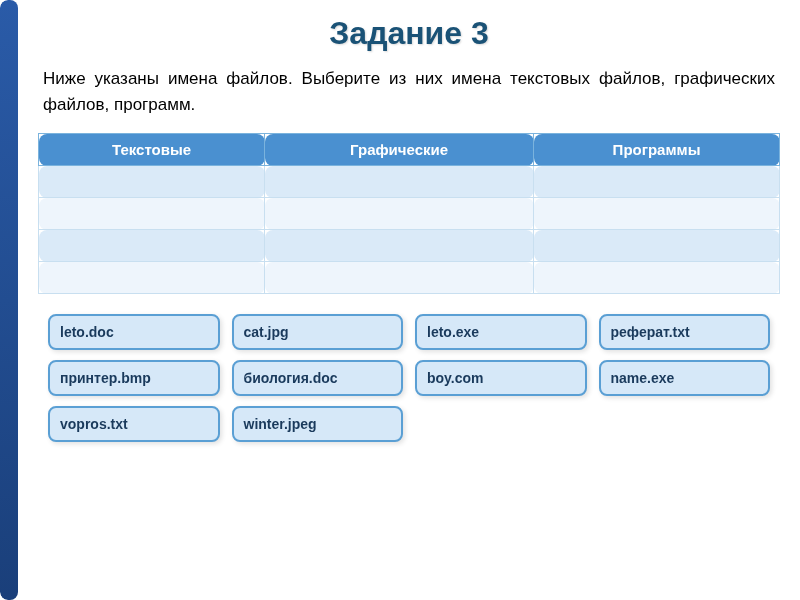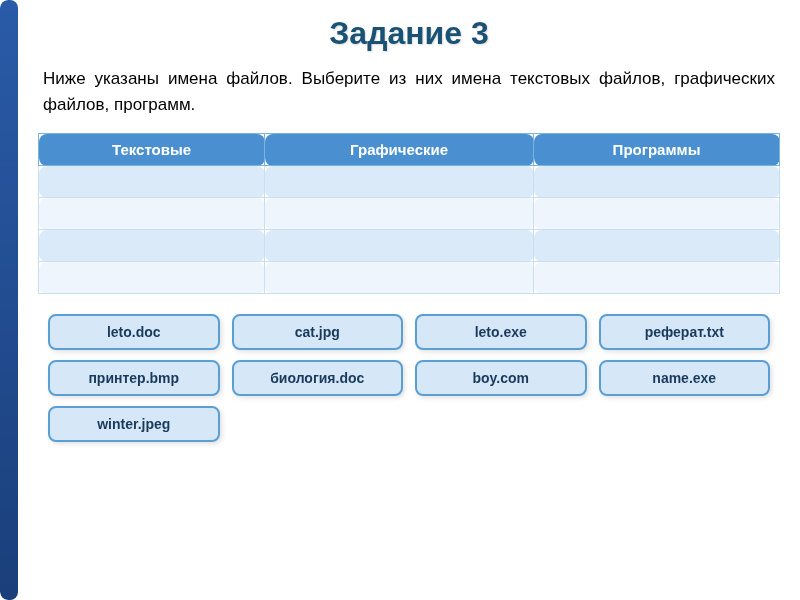--- a/index.html
+++ b/index.html
@@ -90,21 +90,20 @@
     }
 
     .file-btn {
       background: #d6e8f8;
       border: 2px solid #5a9fd4;
       border-radius: 8px;
       padding: 8px 10px;
       font-size: 14px;
       font-weight: bold;
       color: #1a3a5c;
-      text-align: center;
       cursor: pointer;
       box-shadow: 2px 2px 5px rgba(0,0,0,0.12);
     }
   </style>
 </head>
 <body>
 
 <div class="left-bar"></div>
 
 <div class="main-content">
@@ -147,16 +146,17 @@
 
   <div class="buttons-area" id="buttons-container">
   <div class="file-btn">leto.doc</div>
       <div class="file-btn">cat.jpg</div>
       <div class="file-btn">leto.exe</div>
       <div class="file-btn">реферат.txt</div>
       <div class="file-btn">принтер.bmp</div>
       <div class="file-btn">биология.doc</div>
       <div class="file-btn">boy.com</div>
       <div class="file-btn">name.exe</div>
+      <div class="file-btn">vopros.txt</div>
       <div class="file-btn">winter.jpeg</div>
     </div>
 
 </div>
 
 </body></html>

